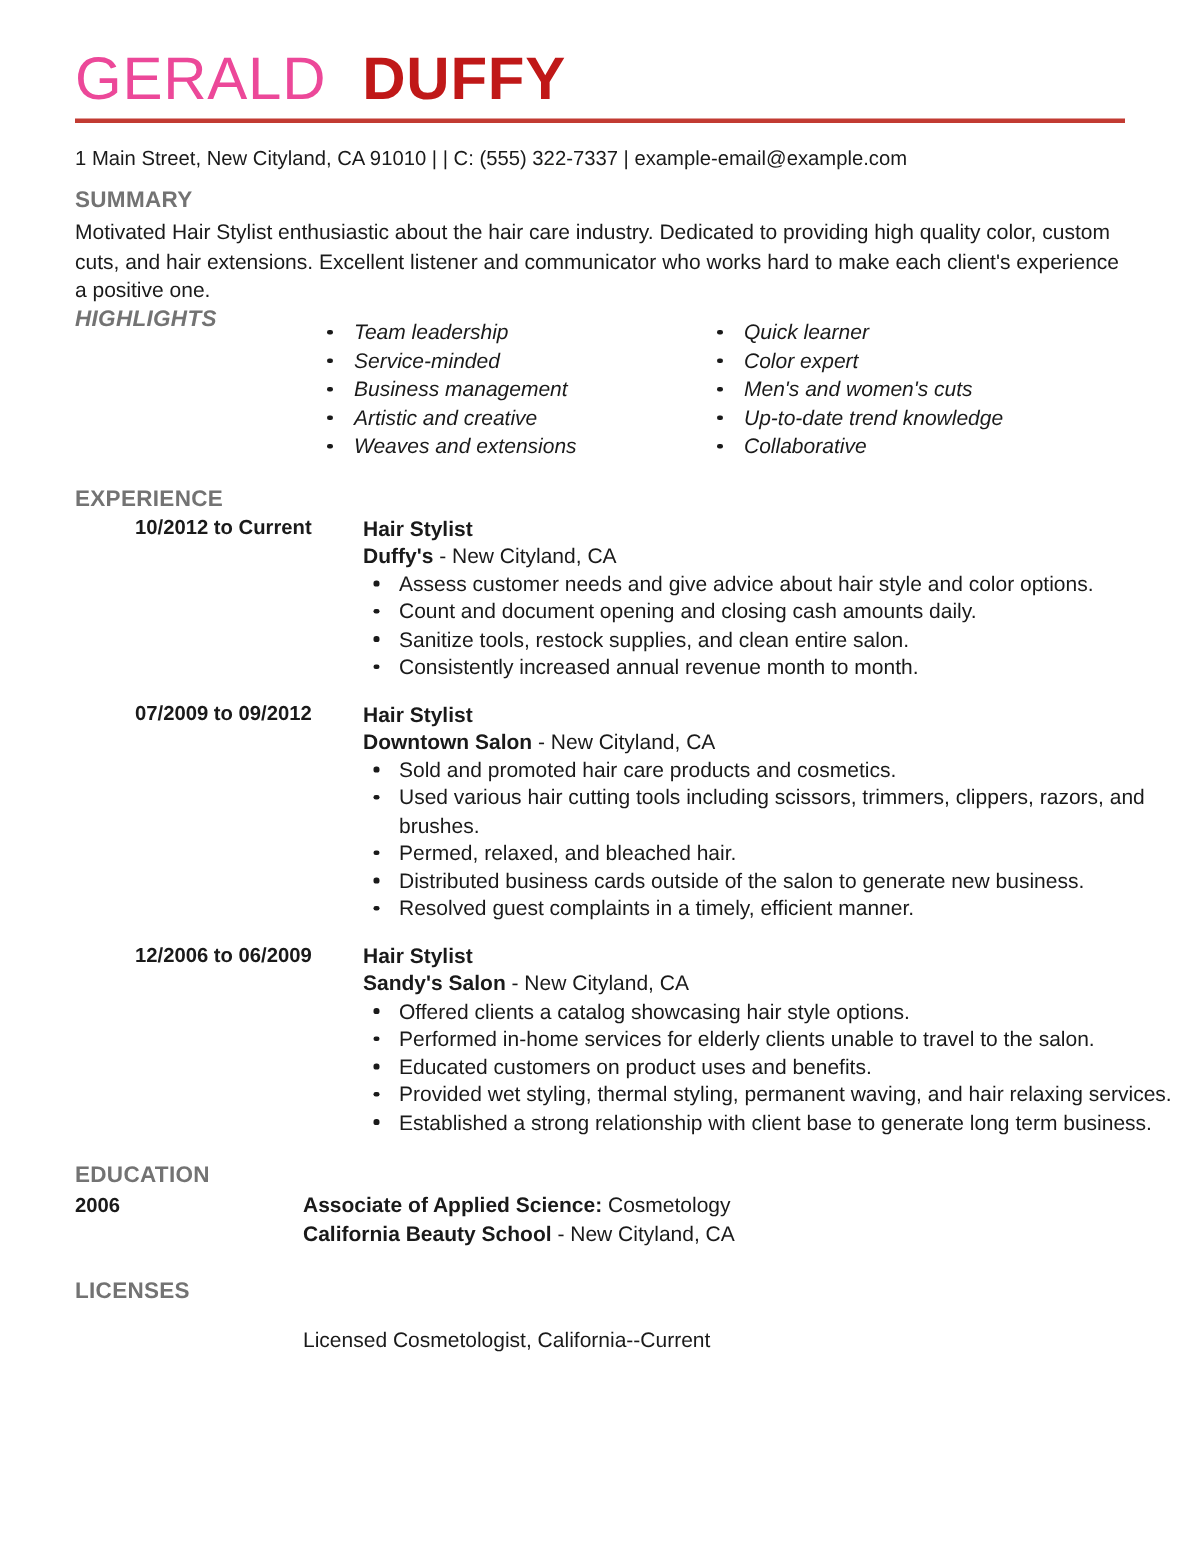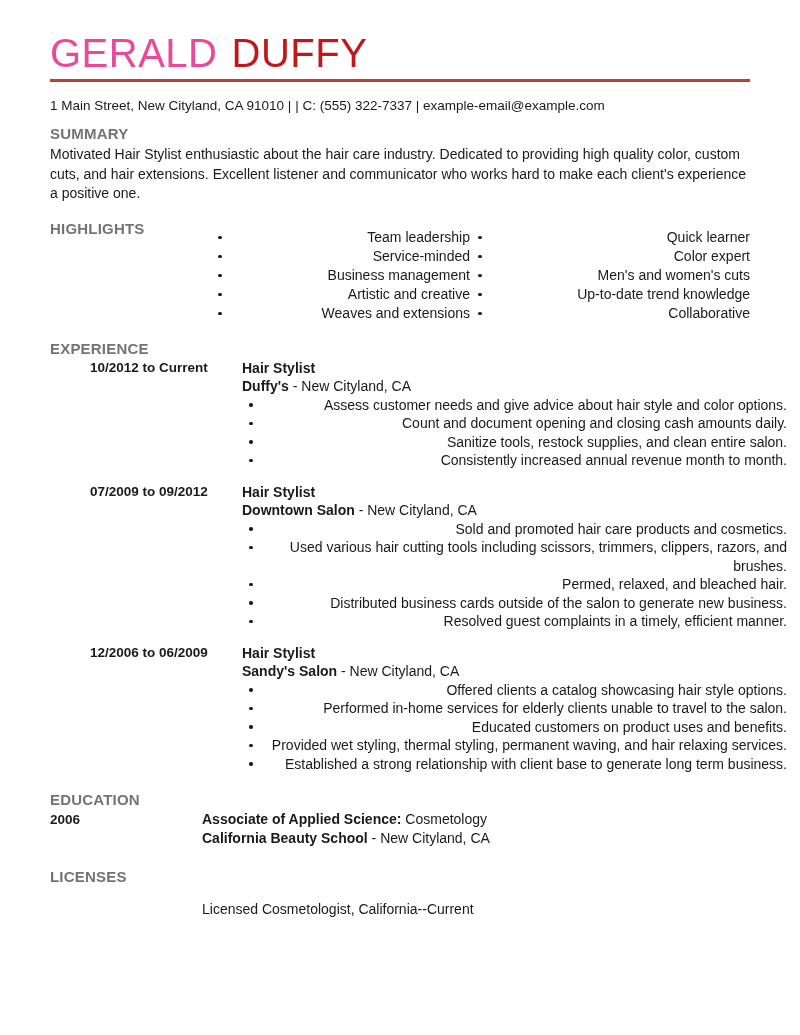--- a/index.html
+++ b/index.html
@@ -33,22 +33,22 @@
     line-height: 46px;
     letter-spacing: 0.5px;
     white-space: nowrap;
   }
   .name-first {
     color: #ec4899;
     font-weight: 400;
   }
   .name-last {
     color: #c01818;
-    font-weight: 400;
-    margin-left: 14px;
+    font-weight: 700;
+    margin-left: 24px;
   }
   .name-rule {
     height: 3px;
     background: #c23b32;
     margin-top: 3px;
     width: 700px;
   }
   .contact {
     font-size: 13.5px;
     line-height: 18px;
@@ -70,22 +70,22 @@
   }
   .summary-text {
     font-size: 14px;
     line-height: 19.5px;
     margin-top: 2px;
     width: 702px;
   }
 
   
   .highlights-block {
-    margin-top: 16px;
     position: relative;
+    font-style: italic;
   }
   .highlights-cols {
     position: absolute;
     top: 8px;
     left: 160px;
     right: 0;
     display: flex;
   }
   .hl-col {
     width: 260px;
@@ -96,21 +96,20 @@
   ul.bullets {
     list-style: none;
     margin: 0;
     padding: 0;
   }
   ul.bullets > li {
     position: relative;
     padding-left: 26px;
     font-size: 14px;
     line-height: 19px;
-    text-align: right;
   }
   ul.bullets > li::before {
     content: "";
     position: absolute;
     left: 8px;
     top: 8px;
     width: 3.5px;
     height: 3.5px;
     background: #1a1a1a;
     border-radius: 50%;

